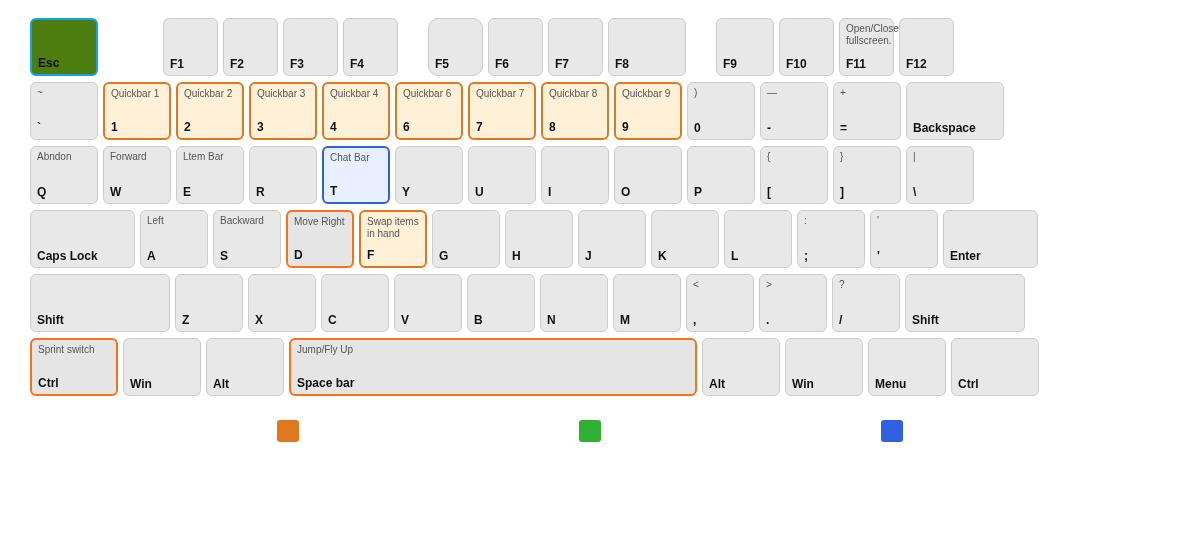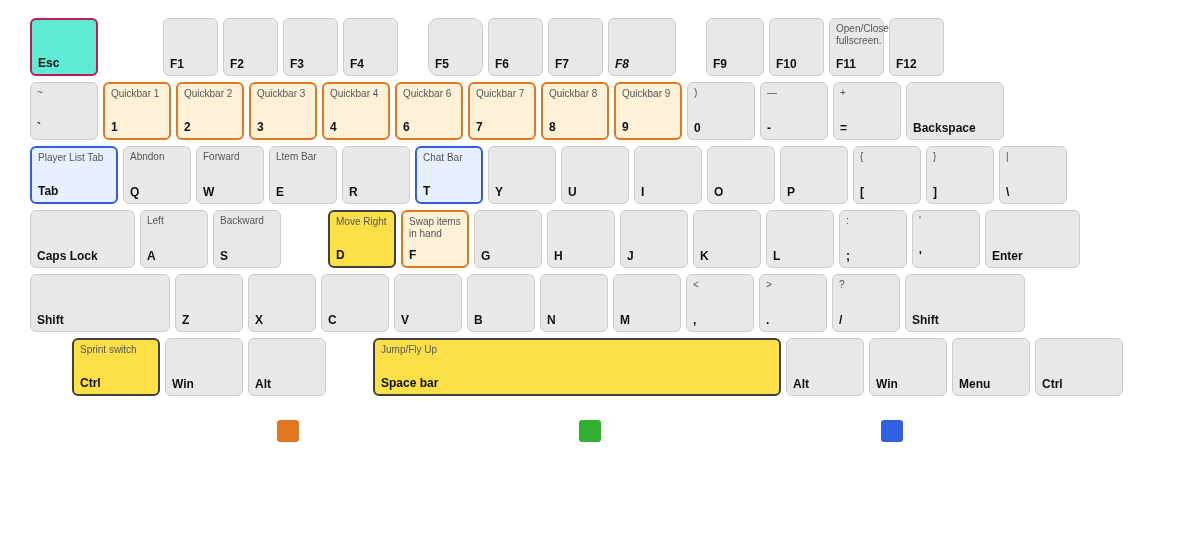--- a/index.html
+++ b/index.html
@@ -39,24 +39,24 @@
     .key .top-label {
       font-size: 10px;
       color: #555;
       line-height: 1.2;
     }
     .key .bottom-label {
       font-size: 12px;
       font-weight: bold;
       color: #111;
     }
-    .key.red-border { border: 2px solid #be185d; background: #5eead4; }
+    .key.red-border { border: 2px solid #0ea5e9; background: #4d7c0f; }
     .key.blue-border { border: 2px solid #3060e0; background: #e8f0ff; }
     .key.orange-border { border: 2px solid #e07820; background: #fff0d8; }
-    .key.green-border { border: 2px solid #404040; background: #fde047; margin-left: 42px; }
+    .key.green-border { border: 2px solid #f97316; background: #e5e5e5; }
 
     
     .legend {
       display: flex;
       justify-content: center;
       gap: 280px;
       margin-top: 6px;
       padding: 0 30px;
     }
     .legend-dot {
@@ -97,21 +97,21 @@
         <div class="bottom-label">F5</div>
       </div>
       <div class="key" style="width: 55px;">
         <div></div>
         <div class="bottom-label">F6</div>
       </div>
       <div class="key" style="width: 55px;">
         <div></div>
         <div class="bottom-label">F7</div>
       </div>
-      <div class="key" style="width: 68px; font-style: italic;">
+      <div class="key" style="width: 78px;">
         <div></div>
         <div class="bottom-label">F8</div>
       </div>
       <div style="width: 20px; flex-shrink: 0;"></div>
       <div class="key" style="width: 58px;">
         <div></div>
         <div class="bottom-label">F9</div>
       </div>
       <div class="key" style="width: 55px;">
         <div></div>
@@ -174,24 +174,20 @@
       <div class="key" style="width: 68px;">
         <div class="top-label">+</div>
         <div class="bottom-label">=</div>
       </div>
       <div class="key" style="width: 98px;">
         <div></div>
         <div class="bottom-label">Backspace</div>
       </div>
     </div>
     <div class="key-row">
-      <div class="key blue-border" style="width: 88px;">
-        <div class="top-label">Player List Tab</div>
-        <div class="bottom-label">Tab</div>
-      </div>
       <div class="key" style="width: 68px;">
         <div class="top-label">Abndon</div>
         <div class="bottom-label">Q</div>
       </div>
       <div class="key" style="width: 68px;">
         <div class="top-label">Forward</div>
         <div class="bottom-label">W</div>
       </div>
       <div class="key" style="width: 68px;">
         <div class="top-label">Ltem Bar</div>

